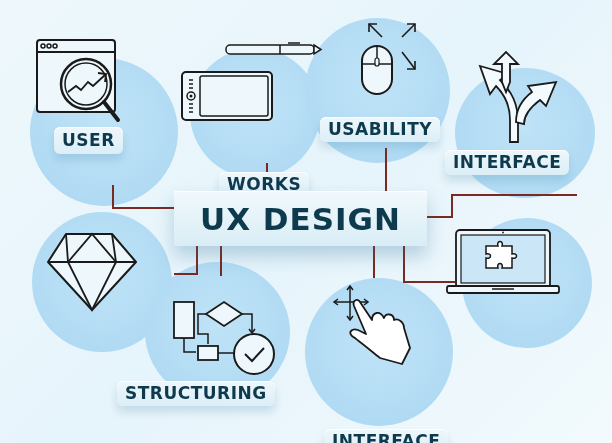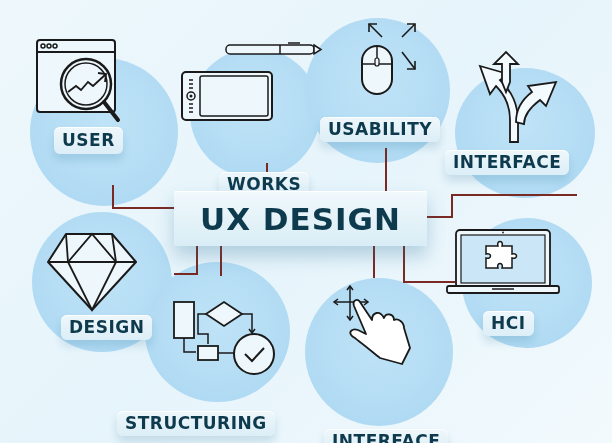--- a/index.html
+++ b/index.html
@@ -166,21 +166,19 @@
   </div>
 
   <div class="label" style="left:219px;top:130px;margin-top:42px;">WORKS</div>
 
   <div class="label" style="left:320px;top:117px;text-align:center;">USABILITY</div>
 
   <div class="label" style="left:445px;top:150px;">INTERFACE</div>
 
   <div class="center-label">UX DESIGN</div>
 
-  <div class="label" style="left:61px;top:315px;">DESIGN</div>
 
-  <div class="label" style="left:117px;top:381px;margin-top:30px;">STRUCTURING</div>
+  <div class="label" style="left:117px;top:381px;">STRUCTURING</div>
 
   <div class="label" style="left:324px;top:381px;margin-top:48px;">INTERFACE</div>
 
-  <div class="label" style="left:483px;top:311px;">HCI</div>
 
 </div>
 
 </body></html>

